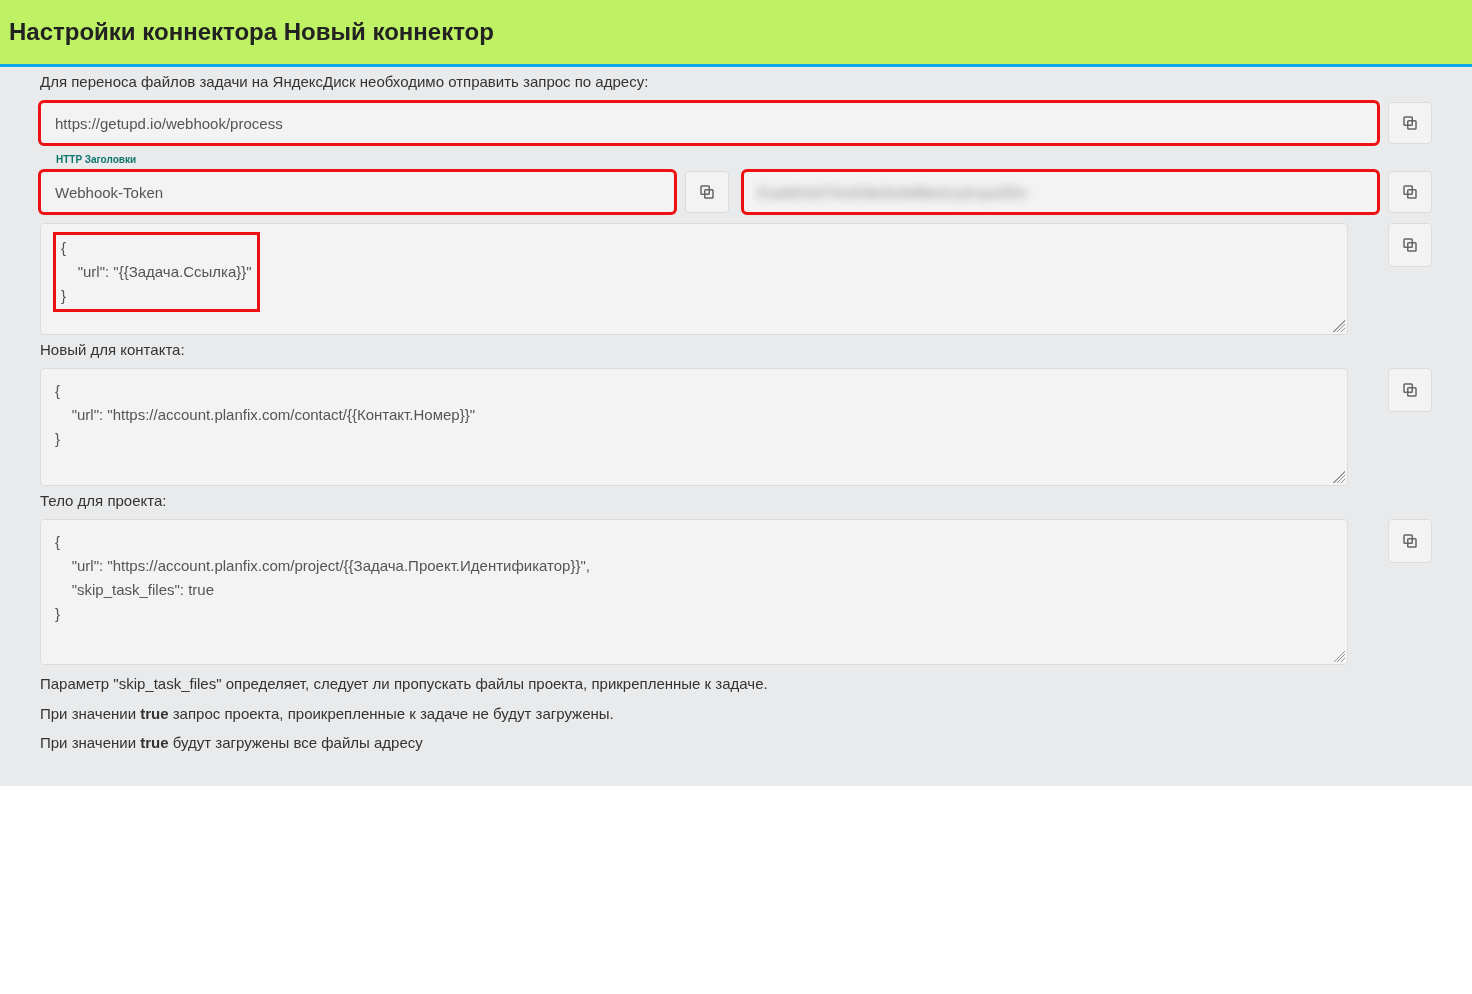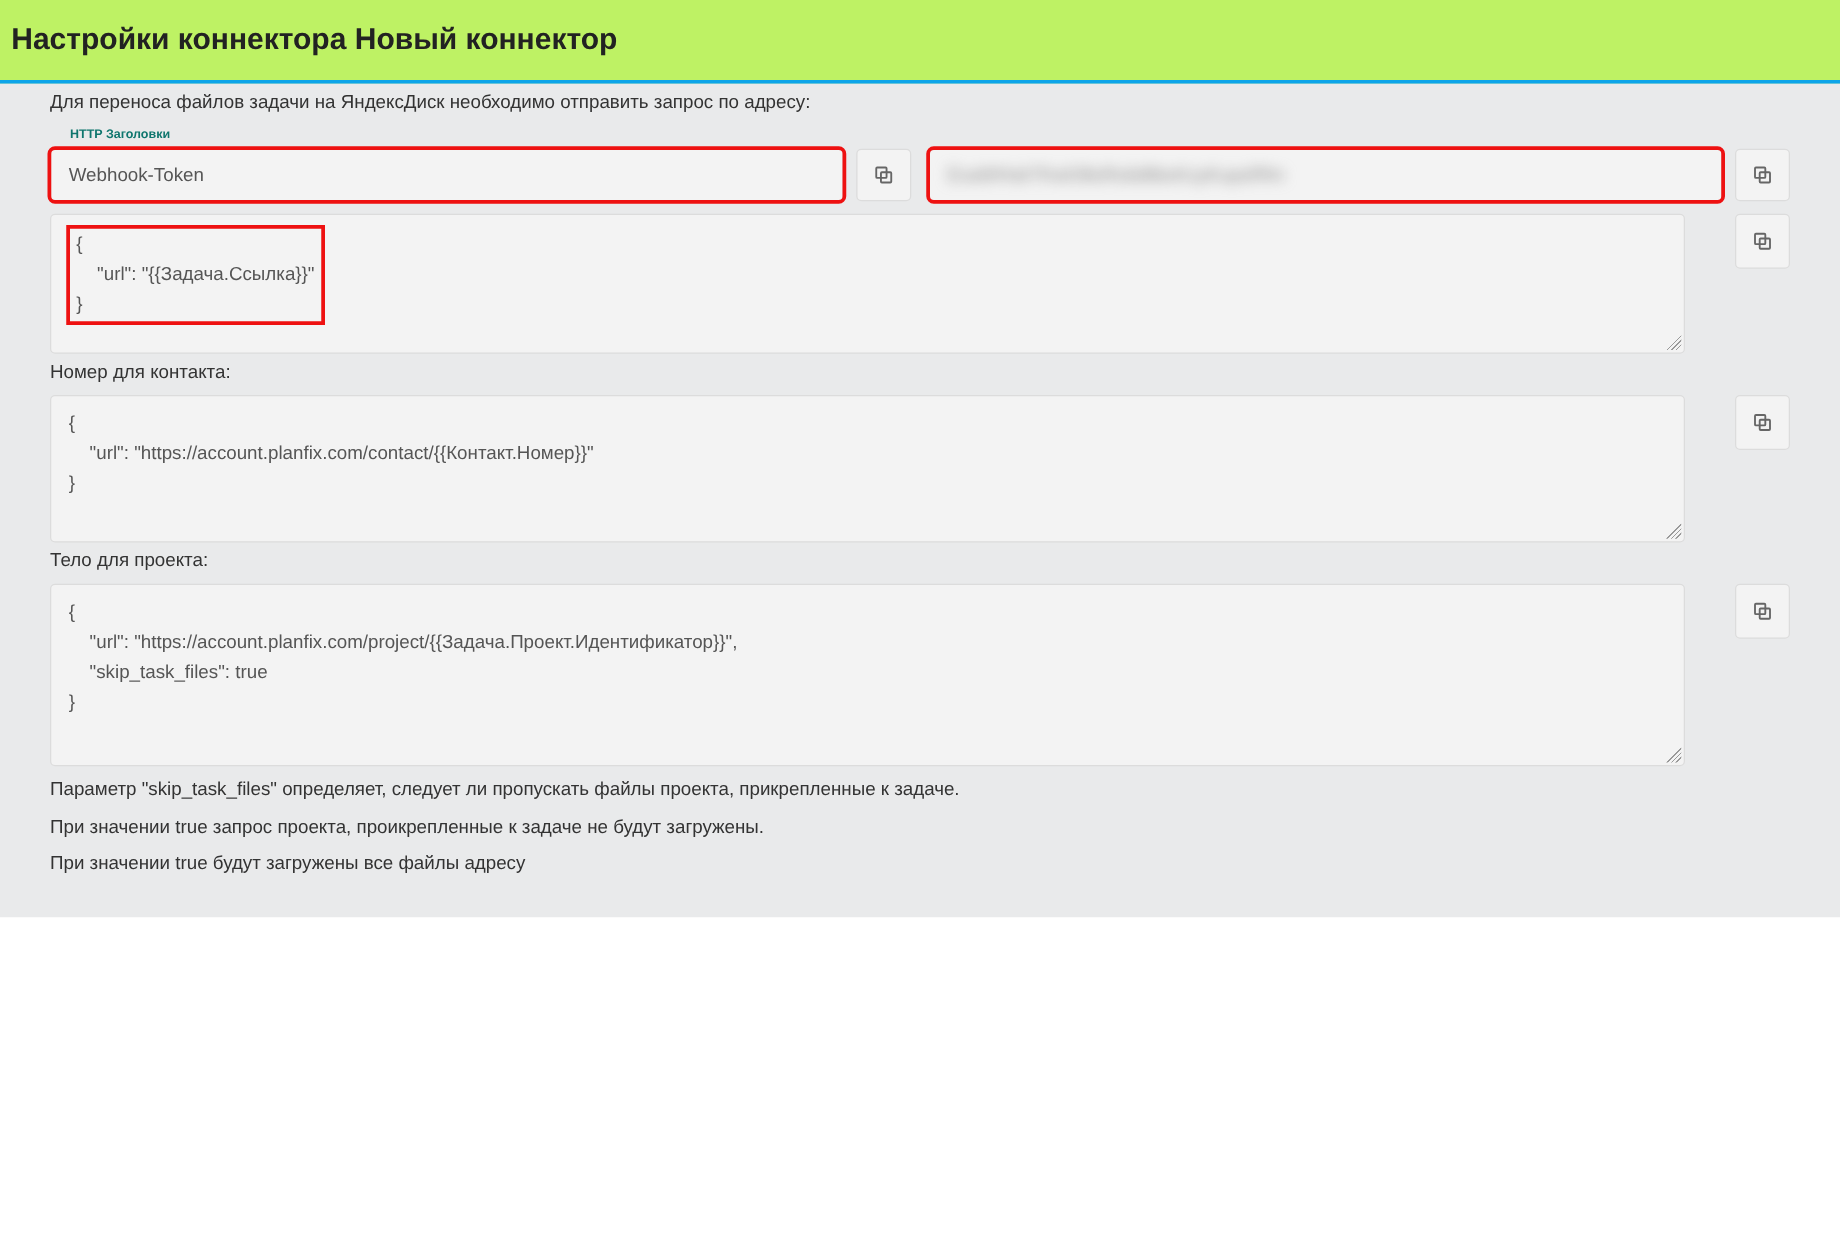--- a/index.html
+++ b/index.html
@@ -83,33 +83,42 @@
     .section-label-plain {
       font-size: 15px;
       color: #333;
       margin: 6px 0 10px 0;
     }
     .highlight-red { outline: 3px solid #e11; outline-offset: -1px; }
     .blur-text { filter: blur(5px); color:#888; }
     .two-col { display: flex; gap: 14px; margin-bottom: 10px; text-align: right; }
     .two-col .col { flex: 1; display: flex; gap: 10px; }
     .para { font-size: 15px; line-height: 1.7; color: #333; margin-top: 4px; }
-    .para b { font-weight: 400; }
+    .para b { font-weight: 700; }
     .body-textarea-row { display:flex; gap:40px; align-items:flex-start; margin-bottom:6px; }
     .body-textarea-row .textarea { flex:1; }
   </style>
 </head>
 <body>
 
 <div class="page-title">Настройки коннектора Новый коннектор</div>
 
 <div class="gray-area">
 
   <div class="desc">Для переноса файлов задачи на ЯндексДиск необходимо отправить запрос по адресу:</div>
 
+  <div class="row">
+    <div class="field highlight-red">https://getupd.io/webhook/process</div>
+    <div class="copy-btn">
+      <svg viewBox="0 0 24 24" fill="none" stroke="currentColor" stroke-width="2">
+          <rect x="9" y="9" width="11" height="11" rx="1"></rect>
+          <rect x="4" y="4" width="11" height="11" rx="1"></rect>
+        </svg>
+    </div>
+  </div>
 
   <div class="section-label">HTTP Заголовки</div>
 
   <div class="two-col">
     <div class="col">
       <div class="field highlight-red">Webhook-Token</div>
       <div class="copy-btn">
         <svg viewBox="0 0 24 24" fill="none" stroke="currentColor" stroke-width="2">
             <rect x="9" y="9" width="11" height="11" rx="1"></rect>
             <rect x="4" y="4" width="11" height="11" rx="1"></rect>
@@ -138,21 +147,21 @@
       <div class="textarea-resize"></div>
     </div>
     <div class="copy-btn" style="height:44px;">
       <svg viewBox="0 0 24 24" fill="none" stroke="currentColor" stroke-width="2">
           <rect x="9" y="9" width="11" height="11" rx="1"></rect>
           <rect x="4" y="4" width="11" height="11" rx="1"></rect>
         </svg>
     </div>
   </div>
 
-  <div class="section-label-plain">Номер для контакта:</div>
+  <div class="section-label-plain">Новый для контакта:</div>
 
   <div class="body-textarea-row">
     <div class="textarea" style="min-height:118px;">
       <span style="white-space:pre;">{
     "url": "https://account.planfix.com/contact/{{Контакт.Номер}}"
 }</span>
       <div class="textarea-resize"></div>
     </div>
     <div class="copy-btn" style="height:44px;">
       <svg viewBox="0 0 24 24" fill="none" stroke="currentColor" stroke-width="2">

